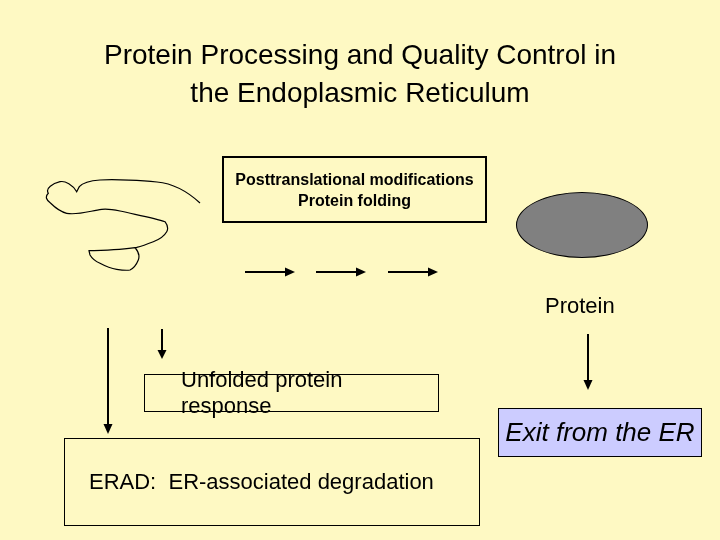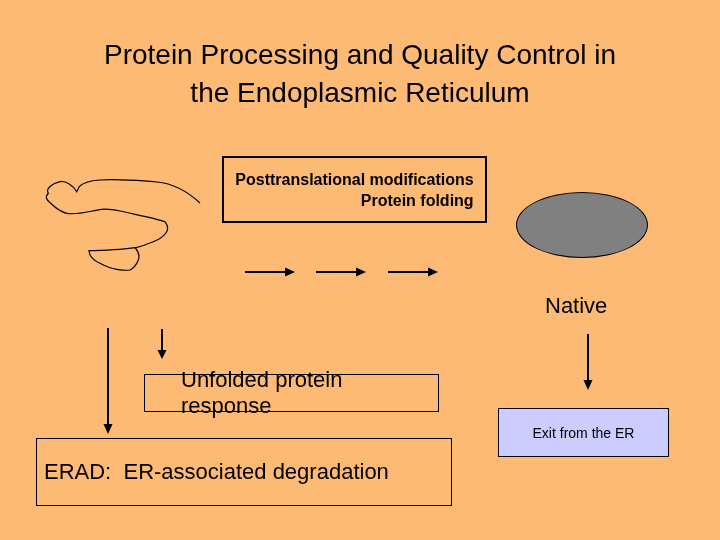--- a/index.html
+++ b/index.html
@@ -1,41 +1,41 @@
 <!DOCTYPE html>
 <html><head>
 <meta charset="utf-8">
 <style>
   html, body { margin: 0; padding: 0; background: #ffffff; }
   .slide {
     position: relative;
     width: 720px;
     height: 540px;
-    background: #fdba74;
+    background: #fef9c3;
     font-family: "Liberation Sans", sans-serif;
     color: #000000;
     overflow: hidden;
   }
   .title {
     position: absolute;
     left: 0; top: 36px;
     width: 720px;
     text-align: center;
     font-size: 28px;
     line-height: 38px;
     white-space: pre-line;
   }
   .ptm-box {
     position: absolute;
     left: 222px; top: 156px;
     width: 265px; height: 67px;
     border: 2px solid #000000;
     box-sizing: border-box;
     display: flex; align-items: center; justify-content: center;
-    text-align: right;
+    text-align: center;
     font-weight: bold;
     font-size: 16px;
     line-height: 21px;
     white-space: pre-line;
   }
   .squiggle-svg {
     position: absolute;
     left: 35px; top: 170px;
     width: 175px; height: 110px;
   }
@@ -69,35 +69,36 @@
     width: 295px; height: 38px;
     border: 1.5px solid #000000;
     box-sizing: border-box;
     display: flex; align-items: center; justify-content: center;
     font-size: 22px;
     padding-left: 36px;
   }
   .exit-box {
     position: absolute;
     left: 498px; top: 408px;
-    width: 171px; height: 49px;
+    width: 204px; height: 49px;
     background: #ccccff;
     border: 1.5px solid #000000;
     box-sizing: border-box;
     display: flex; align-items: center; justify-content: center;
-    font-size: 14px;
+    font-size: 26px;
+    font-style: italic;
   }
   .erad-box {
     position: absolute;
-    left: 36px; top: 438px;
-    width: 416px; height: 68px;
+    left: 64px; top: 438px;
+    width: 416px; height: 88px;
     border: 1.5px solid #000000;
     box-sizing: border-box;
     display: flex; align-items: center;
-    padding-left: 7px;
+    padding-left: 24px;
     font-size: 22px;
     white-space: pre;
   }
 </style>
 </head>
 <body>
 
 <div class="slide">
 
   <div class="title">Protein Processing and Quality Control in
@@ -142,21 +143,21 @@
   <svg class="arrow arrow-right-2" width="50" height="12">
     <line x1="0" y1="6" x2="40" y2="6" stroke="#000000" stroke-width="2"></line>
     <polygon points="40,1.5 50,6 40,10.5" fill="#000000"></polygon>
   </svg>
   <svg class="arrow arrow-right-3" width="50" height="12">
     <line x1="0" y1="6" x2="40" y2="6" stroke="#000000" stroke-width="2"></line>
     <polygon points="40,1.5 50,6 40,10.5" fill="#000000"></polygon>
   </svg>
 
 
-  <div class="label label-native">Native</div>
+  <div class="label label-native">Protein</div>
 
   <svg class="arrow arrow-down-left-long" width="14" height="106">
     <line x1="7" y1="0" x2="7" y2="96" stroke="#000000" stroke-width="2"></line>
     <polygon points="2.5,96 11.5,96 7,106" fill="#000000"></polygon>
   </svg>
 
   <svg class="arrow arrow-down-upr" width="14" height="30">
     <line x1="7" y1="0" x2="7" y2="21" stroke="#000000" stroke-width="2"></line>
     <polygon points="2.5,21 11.5,21 7,30" fill="#000000"></polygon>
   </svg>

